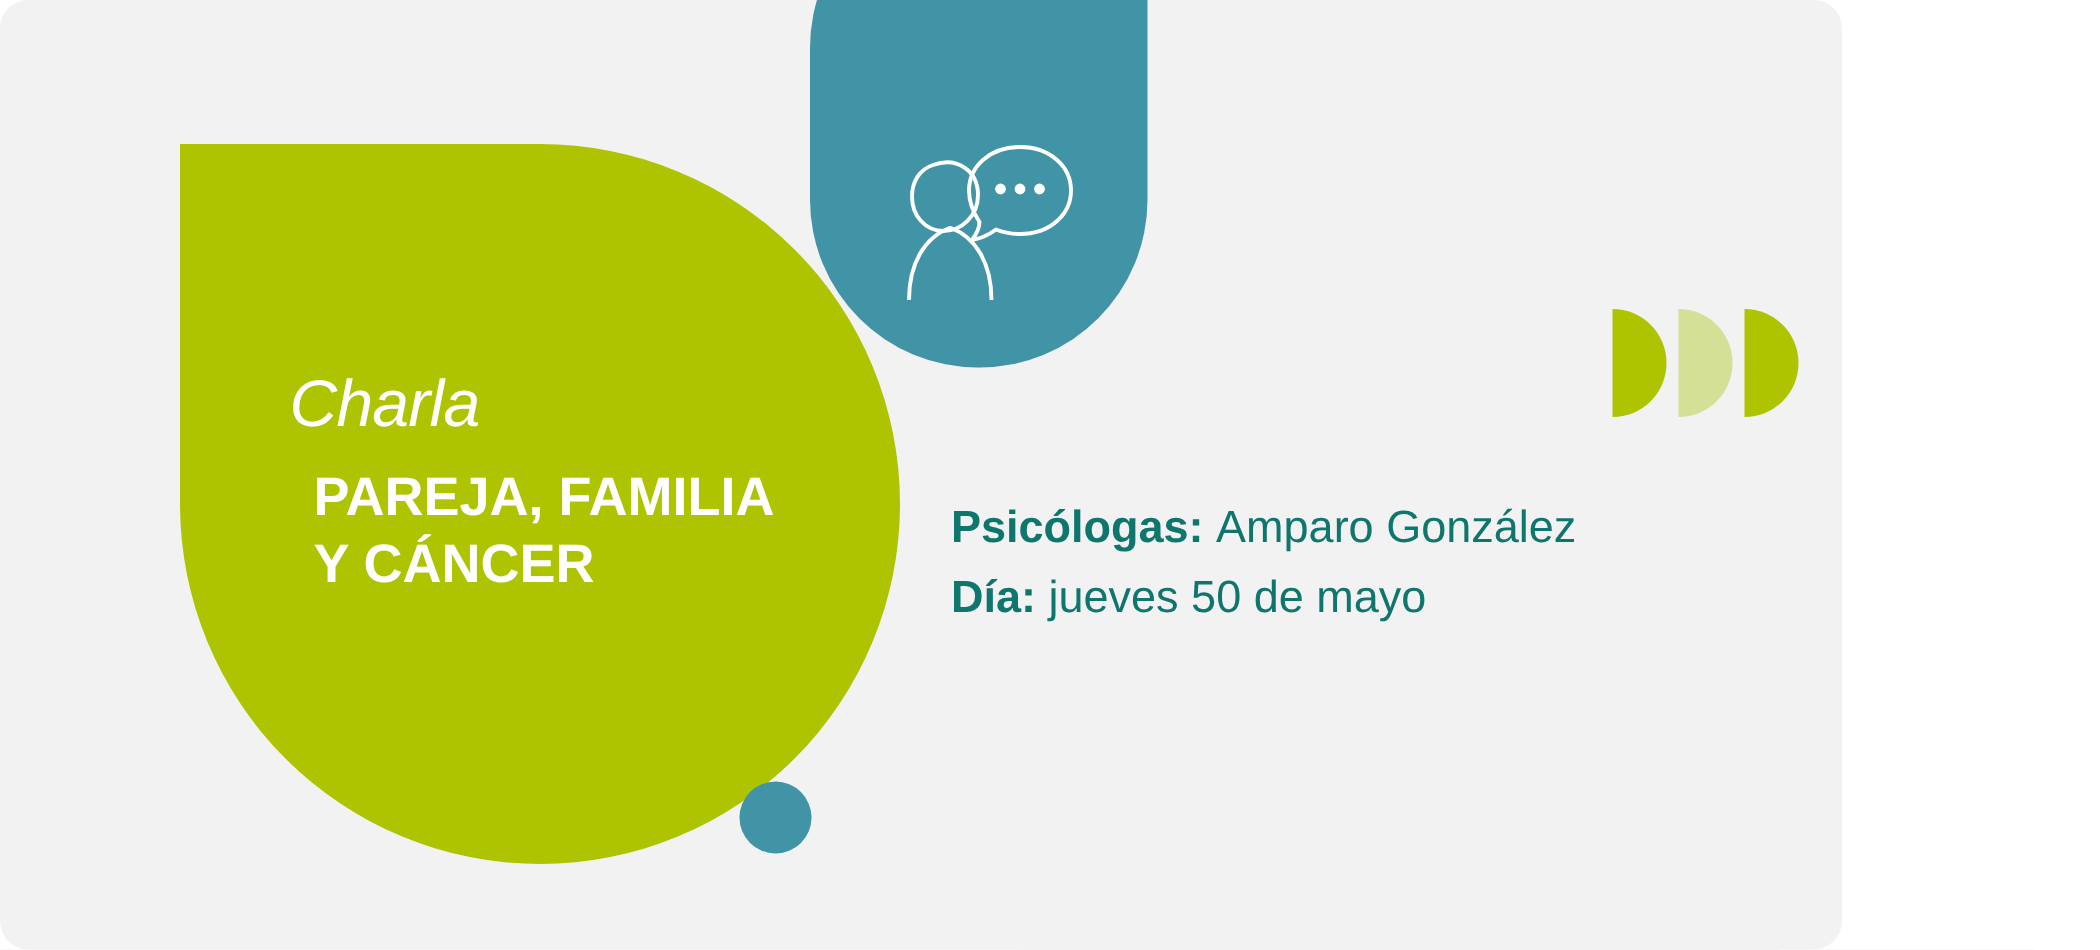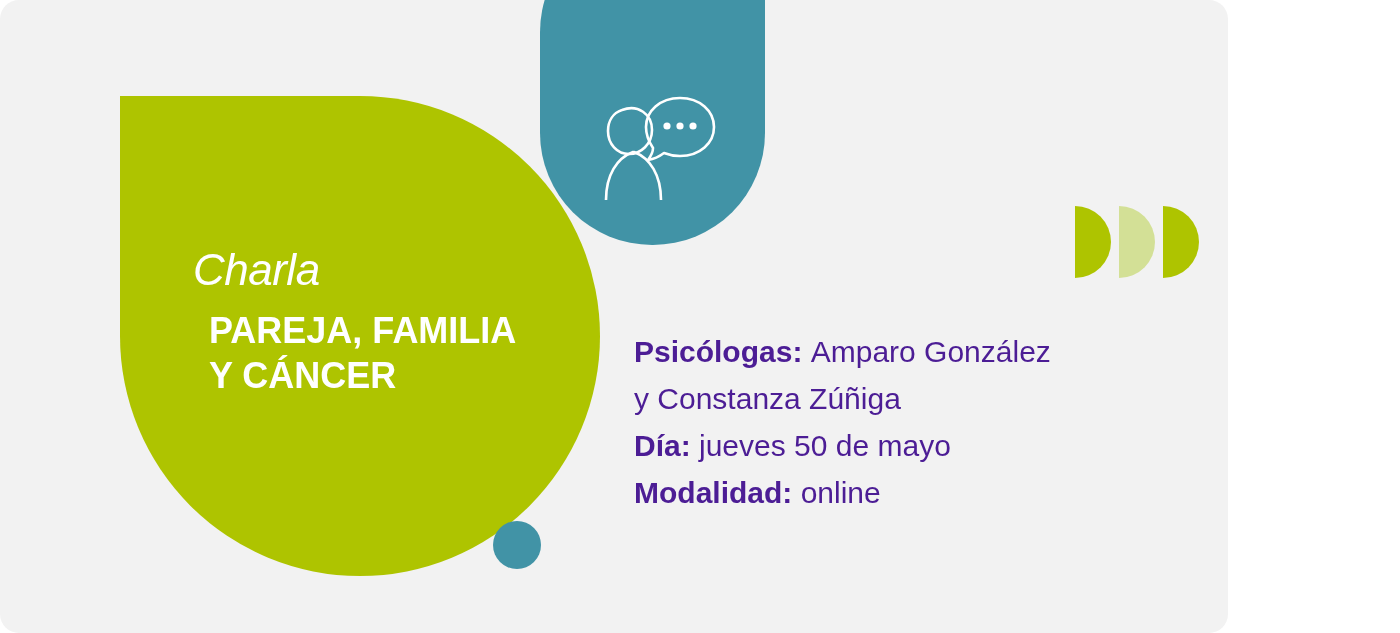--- a/index.html
+++ b/index.html
@@ -97,21 +97,21 @@
     display: block;
     white-space: nowrap;
   }
 
   
   .details {
     position: absolute;
     left: 634px;
     top: 328px;
     width: 520px;
-    color: #4c1d95;
+    color: #0f766e;
     font-size: 30px;
     line-height: 47px;
     font-weight: 500;
   }
   .details .row {
     white-space: nowrap;
   }
   .details .lbl {
     font-weight: 700;
   }
@@ -174,29 +174,22 @@
       <span class="line">Y CÁNCER</span>
     </div>
   </div>
 
   <div class="details">
     <div class="row">
       <span class="lbl">Psicólogas: </span>
       <span class="val">Amparo González</span>
     </div>
     <div class="row">
-      <span class="val">y Constanza Zúñiga</span>
-    </div>
-    <div class="row">
       <span class="lbl">Día: </span>
       <span class="val">jueves 50 de mayo</span>
-    </div>
-    <div class="row">
-      <span class="lbl">Modalidad: </span>
-      <span class="val">online</span>
     </div>
   </div>
 
   <div class="ddd">
     <div class="half d1"></div>
     <div class="half d2"></div>
     <div class="half d3"></div>
   </div>
 
 </div>

